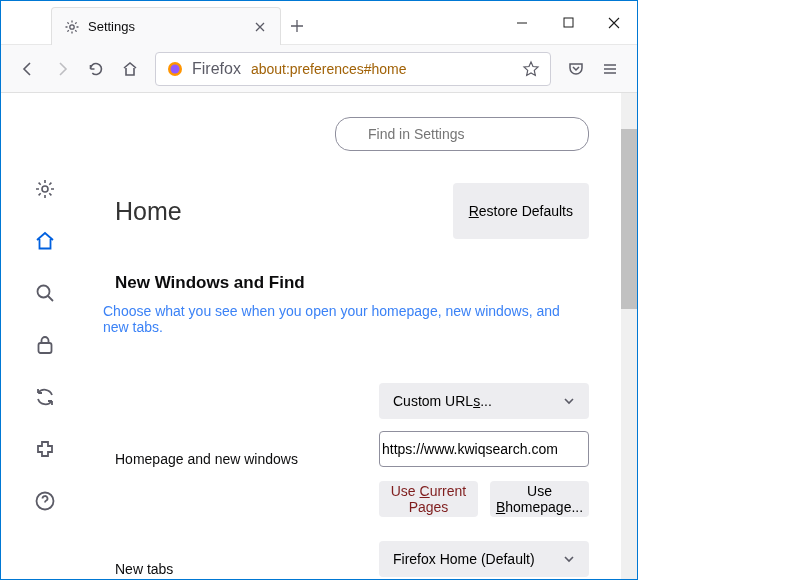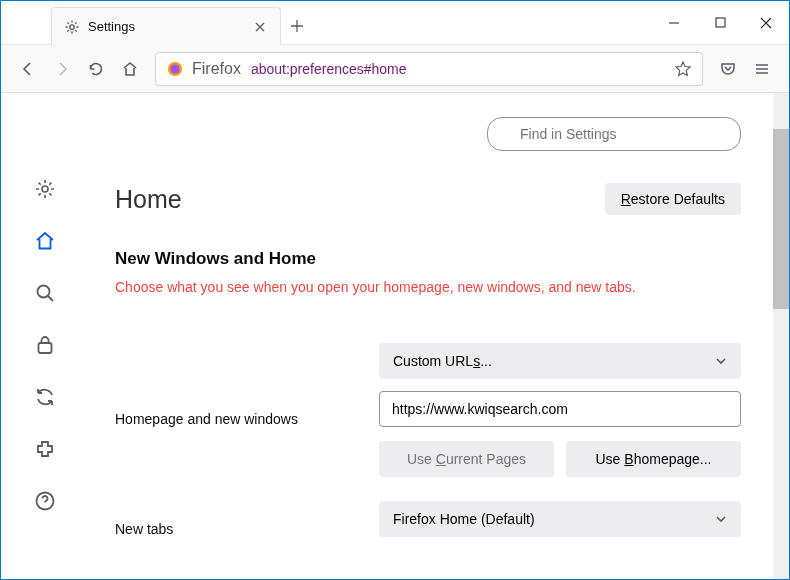--- a/index.html
+++ b/index.html
@@ -1,55 +1,55 @@
 <!DOCTYPE html>
 <html><head>
 <meta charset="utf-8">
 <style>
 * { box-sizing: border-box; margin: 0; padding: 0; font-family: -apple-system, BlinkMacSystemFont, "Segoe UI", sans-serif; }
 body { width: 790px; height: 580px; overflow: hidden; background: #fff; }
-.window { width: 790px; height: 580px; border: 1px solid #0078d4; display: flex; flex-direction: column; background: #fff; }
+.window { width: 638px; height: 580px; border: 1px solid #0078d4; display: flex; flex-direction: column; background: #fff; }
 .titlebar { height: 44px; display: flex; align-items: stretch; background: #fff; border-bottom: 1px solid #e8e8e8; }
 .tab { display: flex; align-items: center; gap: 8px; padding: 0 12px; margin: 6px 0 0 50px; background: #f9f9fa; border: 1px solid #e0e0e0; border-bottom: none; border-radius: 4px 4px 0 0; height: 38px; width: 230px; font-size: 13px; }
 .tab-title { flex: 1; color: #0c0c0d; }
 .tab-close { color: #5b5b66; padding: 2px; cursor: pointer; }
 .new-tab { display: flex; align-items: center; justify-content: center; width: 32px; margin-top: 6px; color: #5b5b66; cursor: pointer; }
 .win-controls { margin-left: auto; display: flex; }
 .win-btn { width: 46px; display: flex; align-items: center; justify-content: center; color: #1c1c1c; cursor: pointer; }
 .toolbar { height: 48px; display: flex; align-items: center; padding: 0 10px; background: #f9f9fa; border-bottom: 1px solid #e0e0e0; }
 .tbtn { width: 34px; height: 34px; display: flex; align-items: center; justify-content: center; border-radius: 4px; color: #5b5b66; cursor: pointer; }
 .tbtn.disabled { color: #bebec2; }
 .urlbar { flex: 1; height: 34px; display: flex; align-items: center; gap: 8px; background: #fff; border: 1px solid #cfcfd8; border-radius: 4px; padding: 0 10px; margin: 0 8px; }
 .urlbar-text { font-size: 14px; color: #0c0c0d; }
 .url-prefix { color: #5b5b66; margin-right: 2px; }
-.url-dark { color: #701a75; }
+.url-dark { color: #a16207; }
 .urlbar-star { margin-left: auto; color: #5b5b66; cursor: pointer; }
 .content { flex: 1; display: flex; position: relative; overflow: hidden; }
 .sidebar { width: 88px; padding-top: 84px; display: flex; flex-direction: column; align-items: center; gap: 28px; }
 .side-ic { width: 24px; height: 24px; display: flex; align-items: center; justify-content: center; color: #5b5b66; cursor: pointer; }
 .side-ic.active { color: #0060df; }
 .main { flex: 1; padding: 24px 48px 24px 8px; overflow: hidden; }
 .search-row { display: flex; justify-content: flex-end; margin-bottom: 32px; }
 .find-input { width: 254px; height: 34px; border: 1px solid #8f8f9d; border-radius: 15px; padding: 0 10px 0 32px; font-size: 14px; color: #5b5b66; position: relative; }
 .find-wrap { position: relative; }
 .find-icon { position: absolute; left: 10px; top: 50%; transform: translateY(-50%); color: #8f8f9d; }
 .head-row { display: flex; align-items: center; justify-content: space-between; margin: 0 0 34px 18px; }
 .page-title { font-size: 25px; font-weight: 300; color: #333; }
-.restore-btn { background: #ededf0; border: none; padding: 8px 16px; font-size: 14px; border-radius: 4px; cursor: pointer; }
+.restore-btn { background: #ededf0; border: none; padding: 20px 16px; font-size: 14px; border-radius: 4px; cursor: pointer; }
 .restore-btn .u { text-decoration: underline; }
 .section-title { font-size: 17px; font-weight: 600; margin: 0 0 10px 18px; color: #0c0c0d; }
-.desc { font-size: 14px; color: #ef4444; margin: 0 0 48px 18px; }
+.desc { font-size: 14px; color: #3b82f6; margin: 0 0 48px 6px; }
 .row { display: flex; align-items: flex-end; margin: 0 0 14px 18px; gap: 24px; }
 .label { width: 240px; font-size: 14px; color: #0c0c0d; }
 .dropdown { flex: 1; height: 36px; background: #ededf0; border: none; border-radius: 4px; padding: 0 14px; display: flex; align-items: center; justify-content: space-between; font-size: 14px; cursor: pointer; }
 .dropdown .u { text-decoration: underline; }
-.text-input { flex: 1; height: 36px; border: 1px solid #8f8f9d; border-radius: 4px; padding: 0 12px; font-size: 14px; }
+.text-input { flex: 1; height: 36px; border: 1px solid #8f8f9d; border-radius: 4px; padding: 0 2px; font-size: 14px; }
 .btn-row { display: flex; gap: 12px; margin: 0 0 24px 282px; }
 .small-btn { flex: 1; height: 36px; background: #ededf0; border: none; border-radius: 4px; font-size: 14px; cursor: pointer; }
-.small-btn.disabled { color: #737373; }
+.small-btn.disabled { color: #7f1d1d; }
 .small-btn .u, .dropdown .u2 { text-decoration: underline; }
 .scrollbar { position: absolute; right: 0; top: 0; bottom: 0; width: 16px; background: #f0f0f0; }
 .scroll-thumb { position: absolute; right: 0; top: 36px; width: 16px; height: 180px; background: #c1c1c1; }
 svg { display: block; }
 </style>
 </head>
 <body>
 
 <div class="window">
 
@@ -194,21 +194,21 @@
             </span>
           <input class="find-input" placeholder="Find in Settings" style="">
         </div>
       </div>
 
       <div class="head-row">
         <h1 class="page-title">Home</h1>
         <button class="restore-btn"><span class="u">R</span><span>estore Defaults</span></button>
       </div>
 
-      <div class="section-title">New Windows and Home</div>
+      <div class="section-title">New Windows and Find</div>
       <div class="desc">Choose what you see when you open your homepage, new windows, and new tabs.</div>
 
       <div class="row" style="margin-left:282px; margin-bottom:12px;">
         <div class="dropdown">
           <span><span>Custom URL</span><span class="u">s</span><span>...</span></span>
           <span>
               <svg width="12" height="12" viewBox="0 0 12 12" fill="none" stroke="#5b5b66" stroke-width="1.6">
                 <path d="M2 4l4 4 4-4"></path>
               </svg>
             </span>

